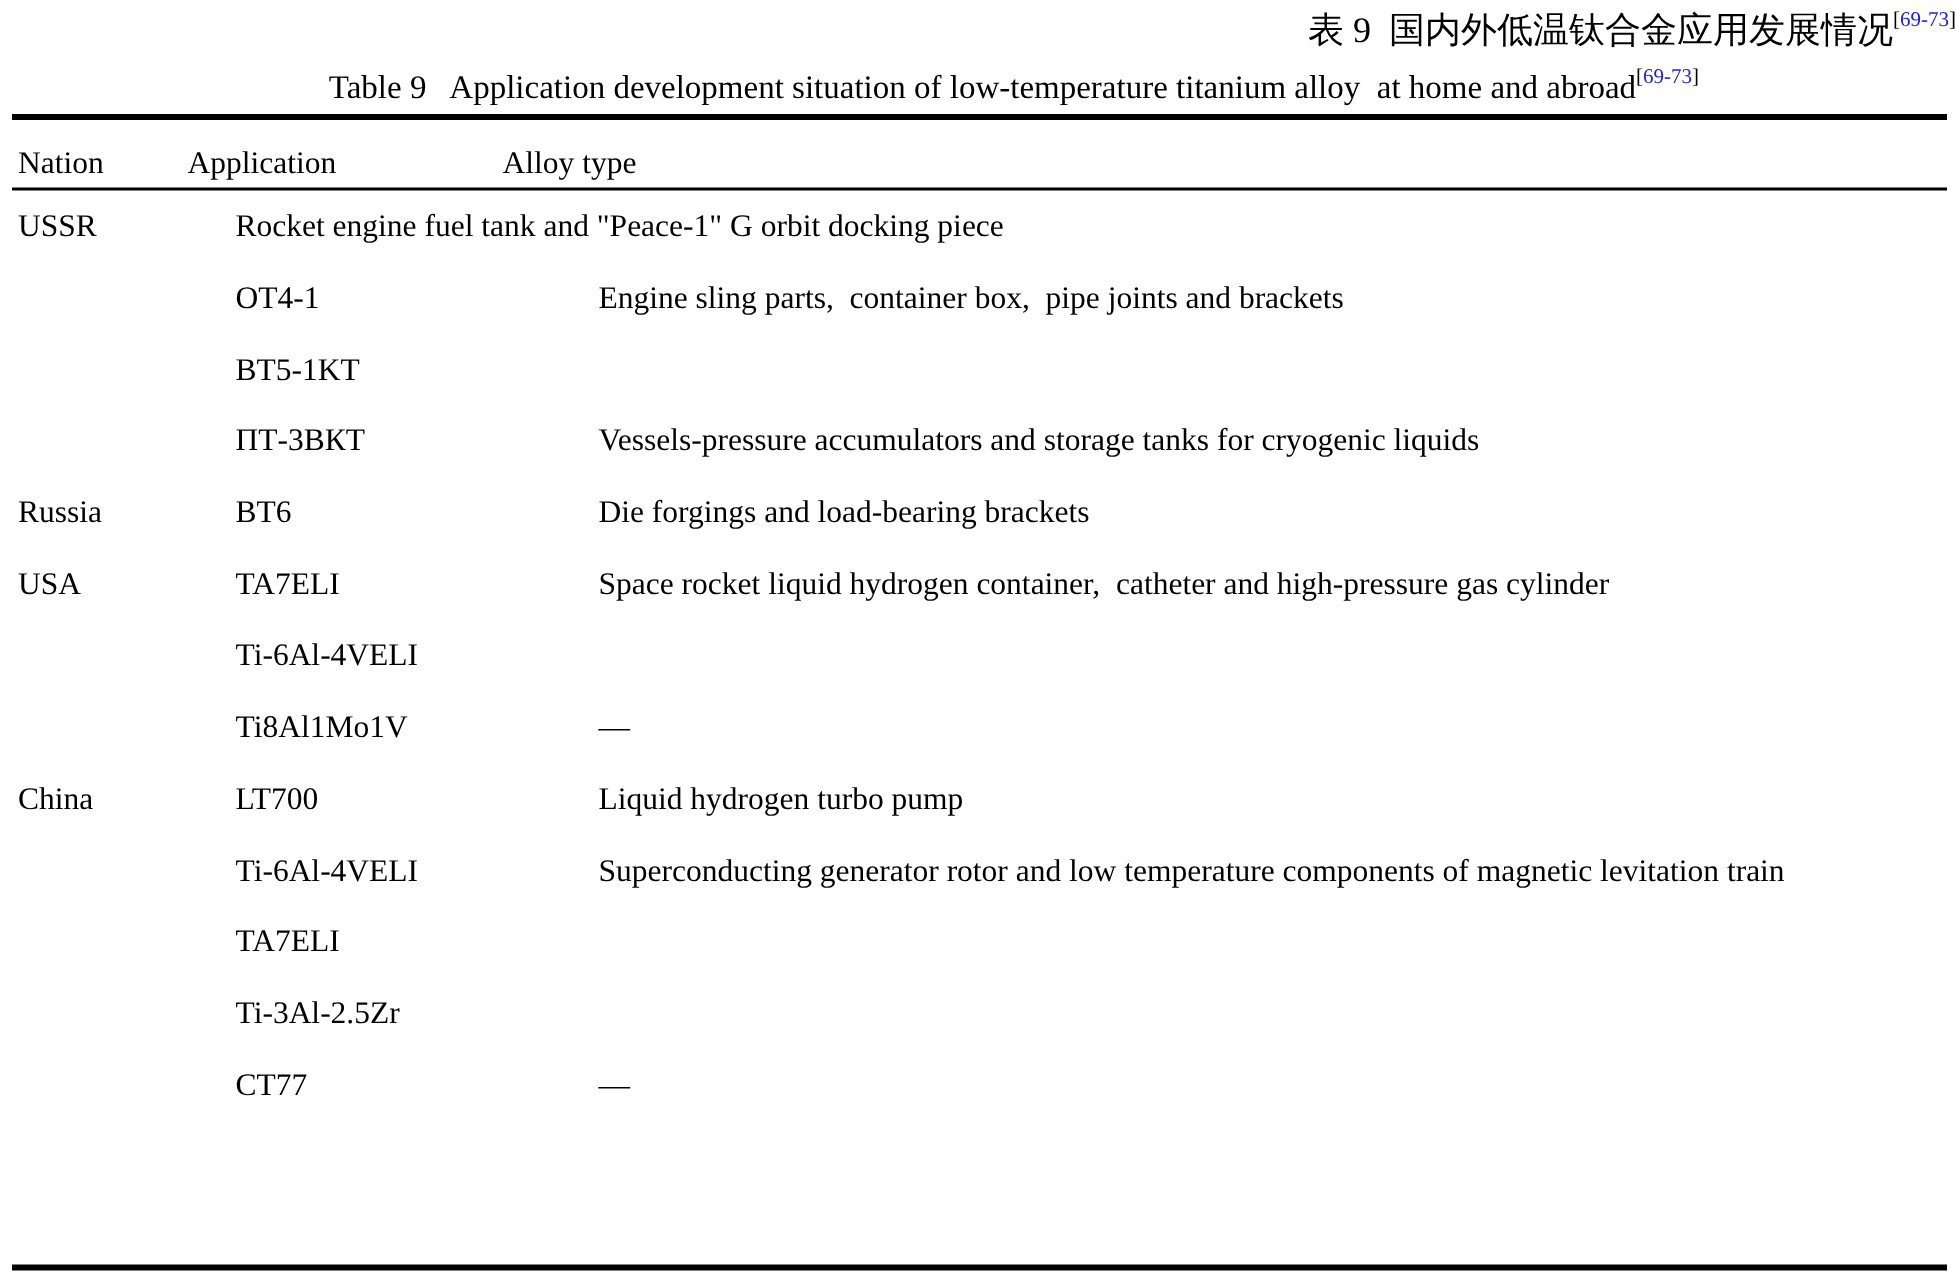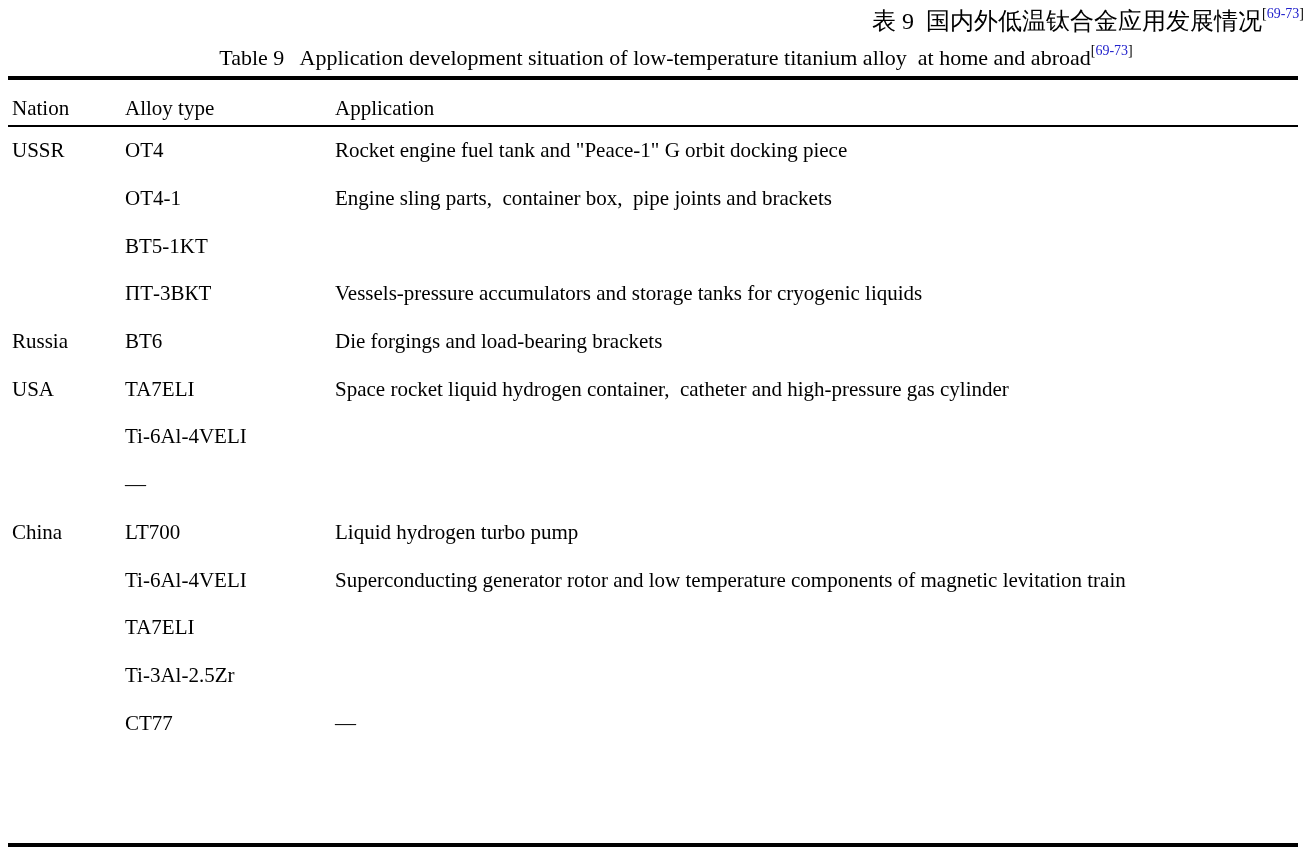--- a/index.html
+++ b/index.html
@@ -74,51 +74,52 @@
     width: 1286px;
   }
   .row {
     display: grid;
     grid-template-columns: 113px 210px 1fr;
     align-items: center;
     height: 47.7px;
     font-size: 21px;
     padding-left: 4px;
     white-space: pre;
+    gap: 32px;
   }
   .row > div { overflow: visible; }
 </style>
 </head>
 <body>
 
 <div class="page">
 
   <div class="title-cn"><span>表 9  国内外低温钛合金应用发展情况</span><sup class="ref"><span>[</span><span class="ref-num" style="color: rgb(34, 34, 204);">69-73</span><span>]</span></sup></div>
 
   <div class="title-en"><span>Table 9   Application development situation of low-temperature titanium alloy  at home and abroad</span><sup class="ref"><span>[</span><span class="ref-num" style="color: rgb(34, 34, 204);">69-73</span><span>]</span></sup></div>
 
   <div class="rule rule-top" style="background: rgb(0, 0, 0);"></div>
 
   <div class="thead">
     <div>Nation</div>
+    <div>Application</div>
     <div>Alloy type</div>
-    <div>Application</div>
   </div>
 
   <div class="rule rule-mid" style="background: rgb(0, 0, 0);"></div>
 
   <div class="tbody">
-      <div class="row"><div>USSR</div><div>OT4</div><div>Rocket engine fuel tank and "Peace-1" G orbit docking piece</div></div>
+      <div class="row"><div>USSR</div><div>Rocket engine fuel tank and "Peace-1" G orbit docking piece</div></div>
       <div class="row"><div></div><div>OT4-1</div><div>Engine sling parts,  container box,  pipe joints and brackets</div></div>
       <div class="row"><div></div><div>BT5-1KT</div></div>
       <div class="row"><div></div><div>ПТ-3ВКТ</div><div>Vessels-pressure accumulators and storage tanks for cryogenic liquids</div></div>
       <div class="row"><div>Russia</div><div>BT6</div><div>Die forgings and load-bearing brackets</div></div>
       <div class="row"><div>USA</div><div>TA7ELI</div><div>Space rocket liquid hydrogen container,  catheter and high-pressure gas cylinder</div></div>
       <div class="row"><div></div><div>Ti-6Al-4VELI</div><div></div></div>
-      <div class="row"><div></div><div>—</div></div>
+      <div class="row"><div></div><div>Ti8Al1Mo1V</div><div>—</div></div>
       <div class="row"><div>China</div><div>LT700</div><div>Liquid hydrogen turbo pump</div></div>
       <div class="row"><div></div><div>Ti-6Al-4VELI</div><div>Superconducting generator rotor and low temperature components of magnetic levitation train</div></div>
       <div class="row"><div></div><div>TA7ELI</div><div></div></div>
       <div class="row"><div></div><div>Ti-3Al-2.5Zr</div><div></div></div>
       <div class="row"><div></div><div>CT77</div><div>—</div></div>
     </div>
 
   <div class="rule rule-bottom" style="background: rgb(0, 0, 0);"></div>
 
 </div>

